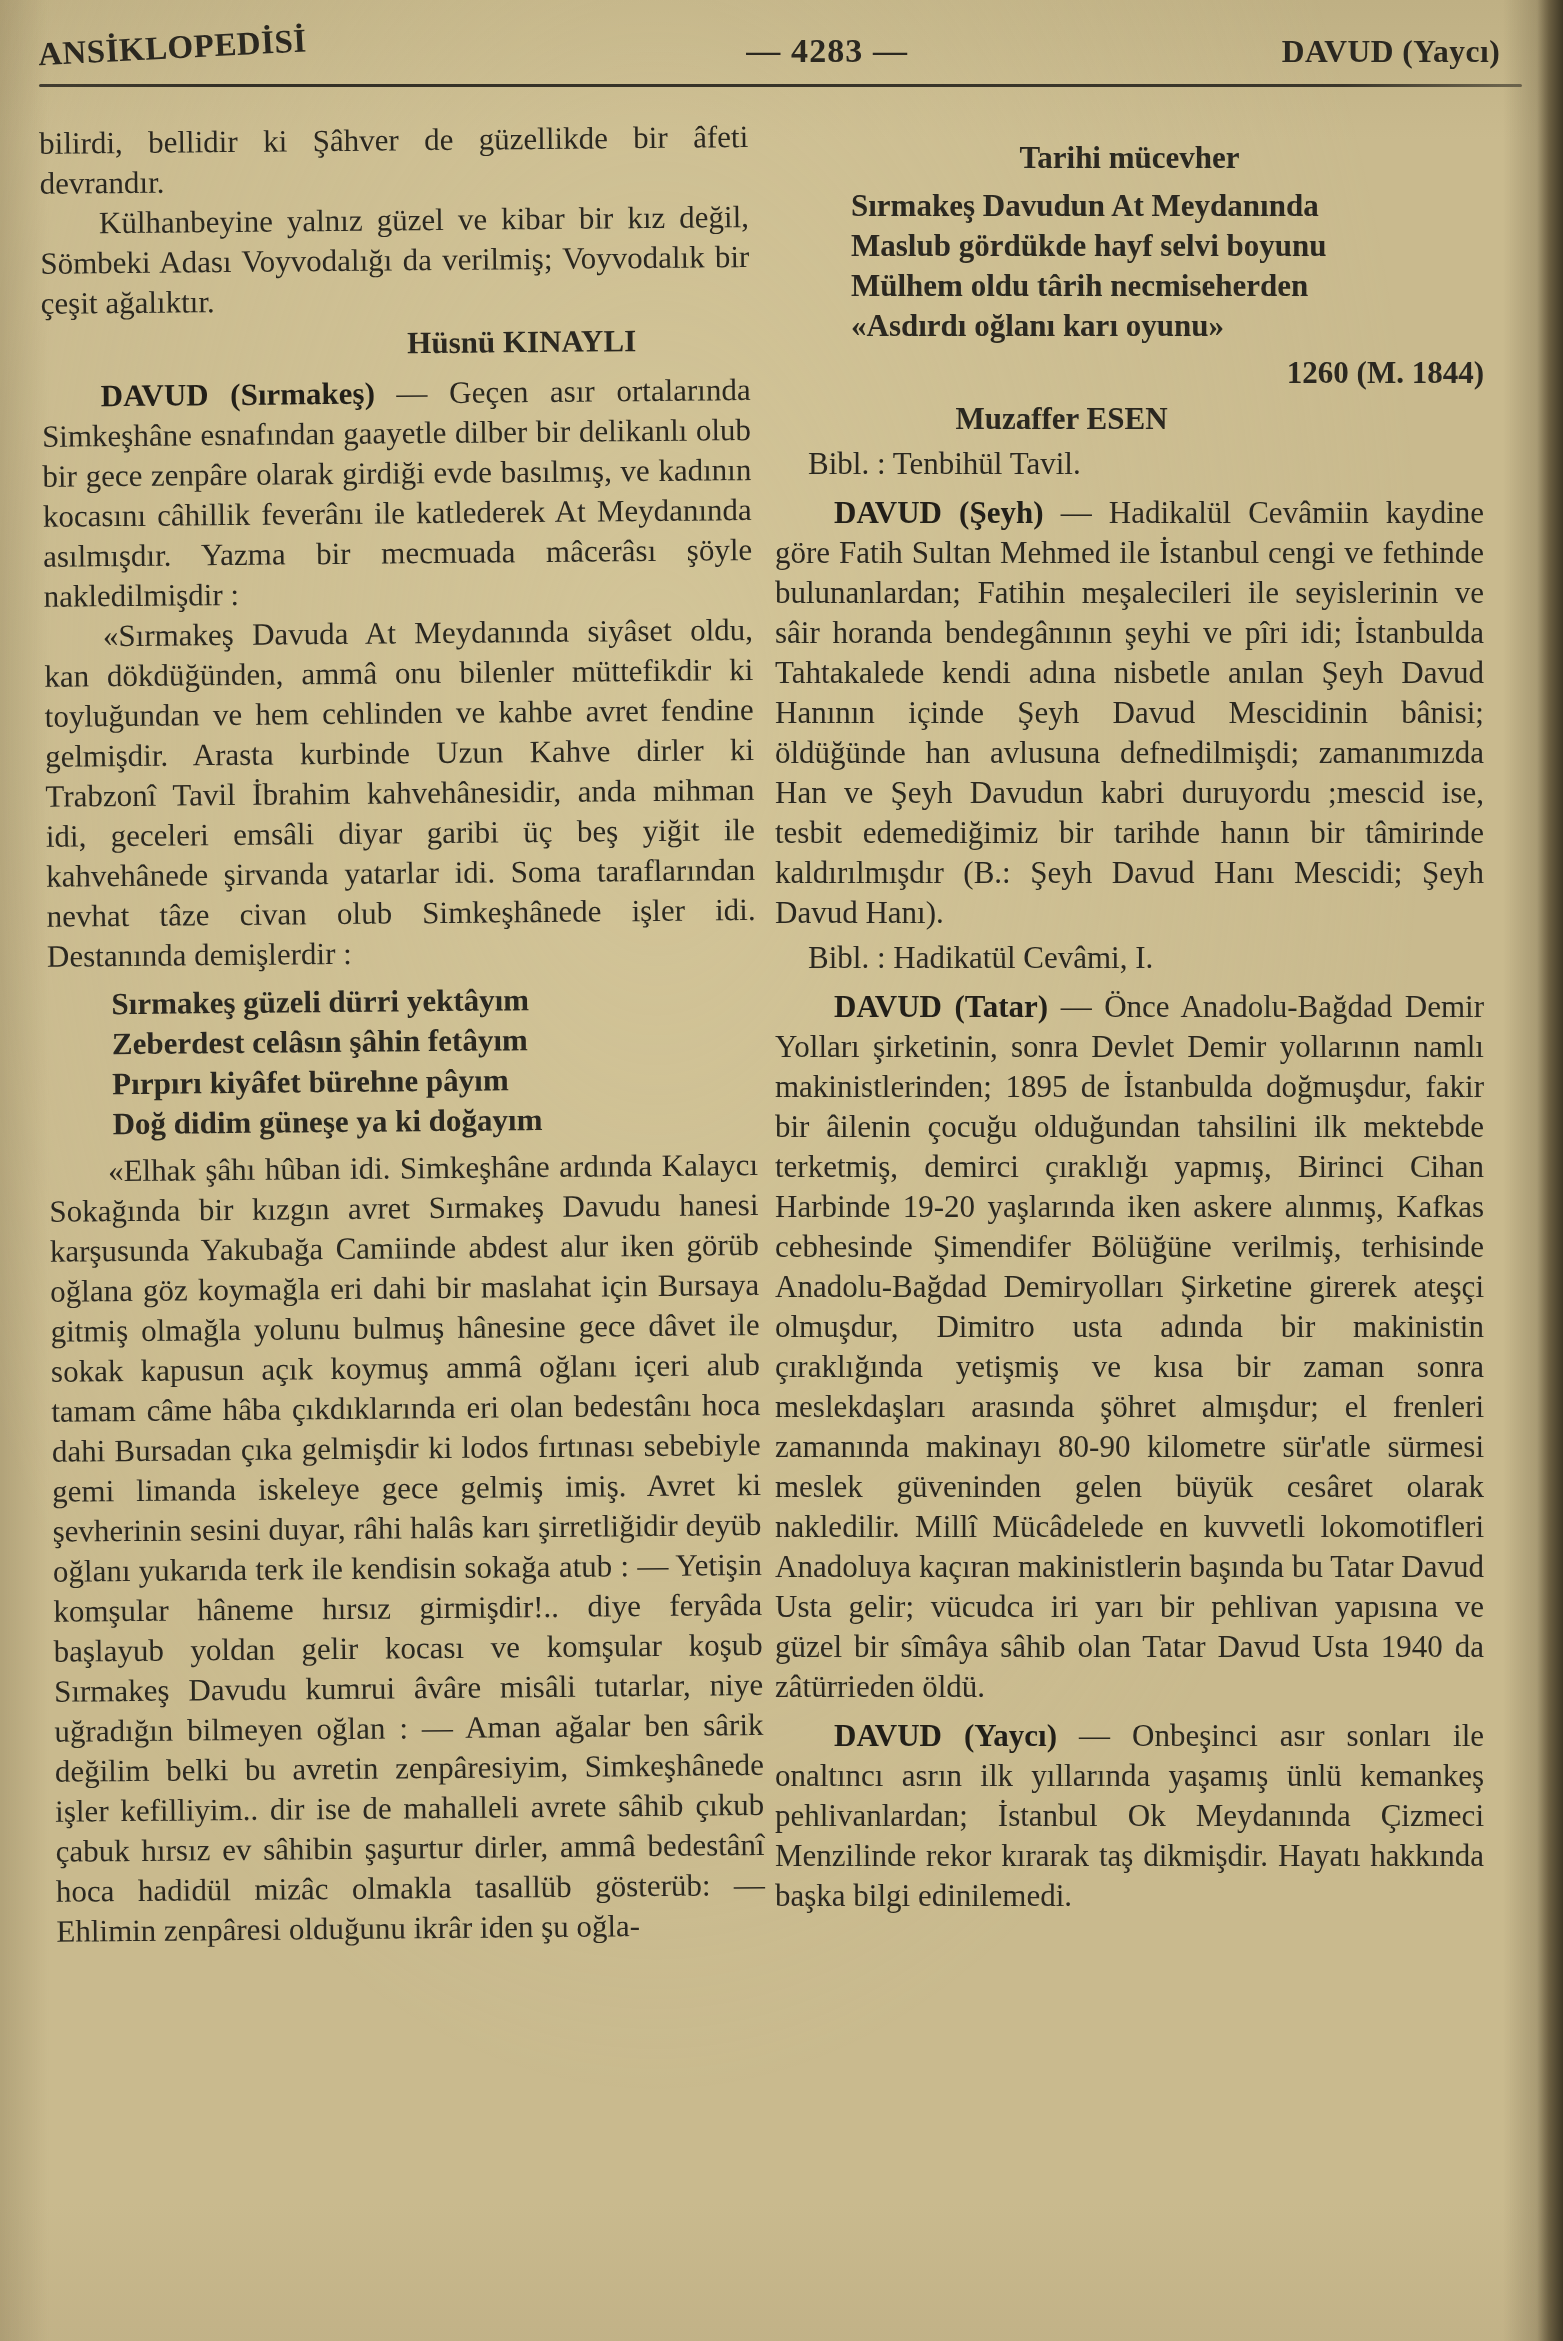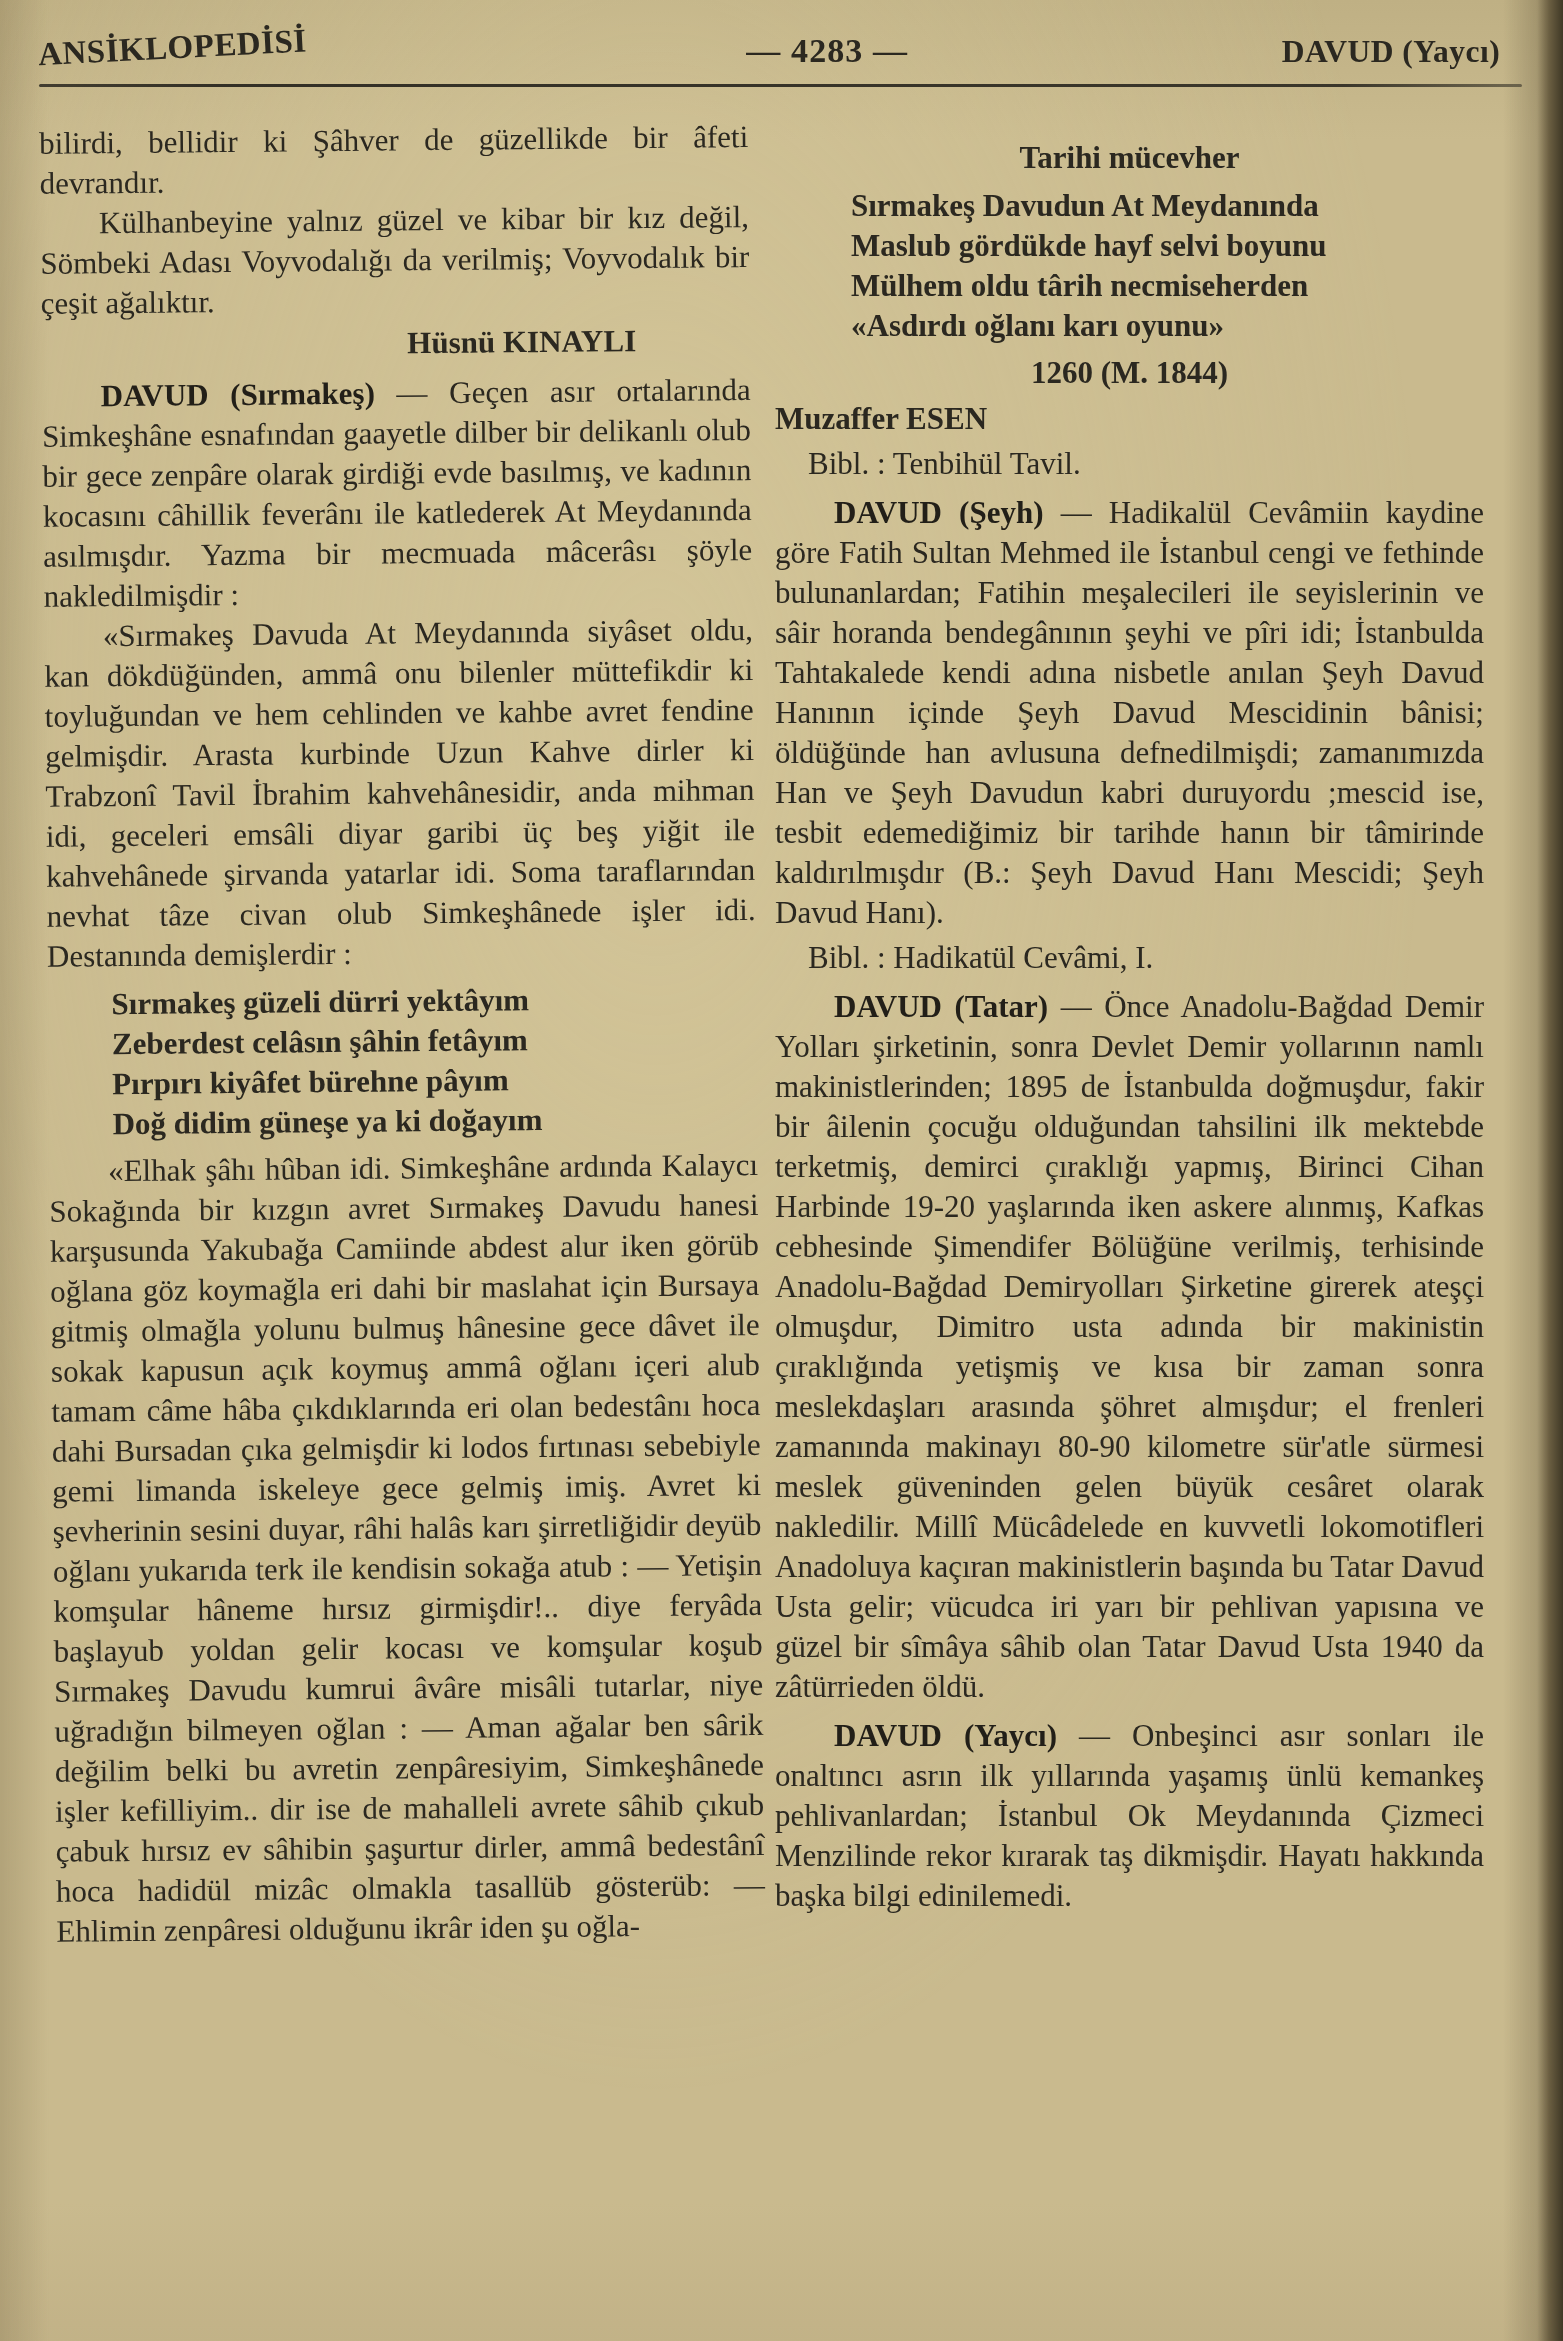--- a/index.html
+++ b/index.html
@@ -72,39 +72,39 @@
   .entry    { text-indent: 59px; margin-top: 8.7px; }
   .headword { font-weight: bold; color: #221f18; }
   .signature {
     font-weight: bold;
     text-align: right;
     padding-right: 114px;
     margin: 3.3px 0 9.8px 0;
   }
   .signature-right {
     font-weight: bold;
-    text-align: left;
+    text-align: center;
     padding-right: 136px;
     margin: 1.1px 0 4.3px 0;
   }
   .verse-block {
     margin: 7.6px 0 7.6px 0;
     font-weight: bold;
     text-align: left;
   }
   .verse-block.vb-left  { padding-left: 64px; }
   .verse-block.vb-right { padding-left: 76px; }
   .verse-title {
     font-weight: bold;
     text-align: center;
     margin-top: 21px;
   }
   .verse-date {
     font-weight: bold;
-    text-align: center;
+    text-align: right;
     margin: 1.1px 0 5.4px 0;
   }
   .bibl { text-indent: 33px; margin: 5.4px 0 5.4px 0; text-align: left; }
 </style>
 </head>
 <body>
 
 <div class="page">
 
   <div class="header">

